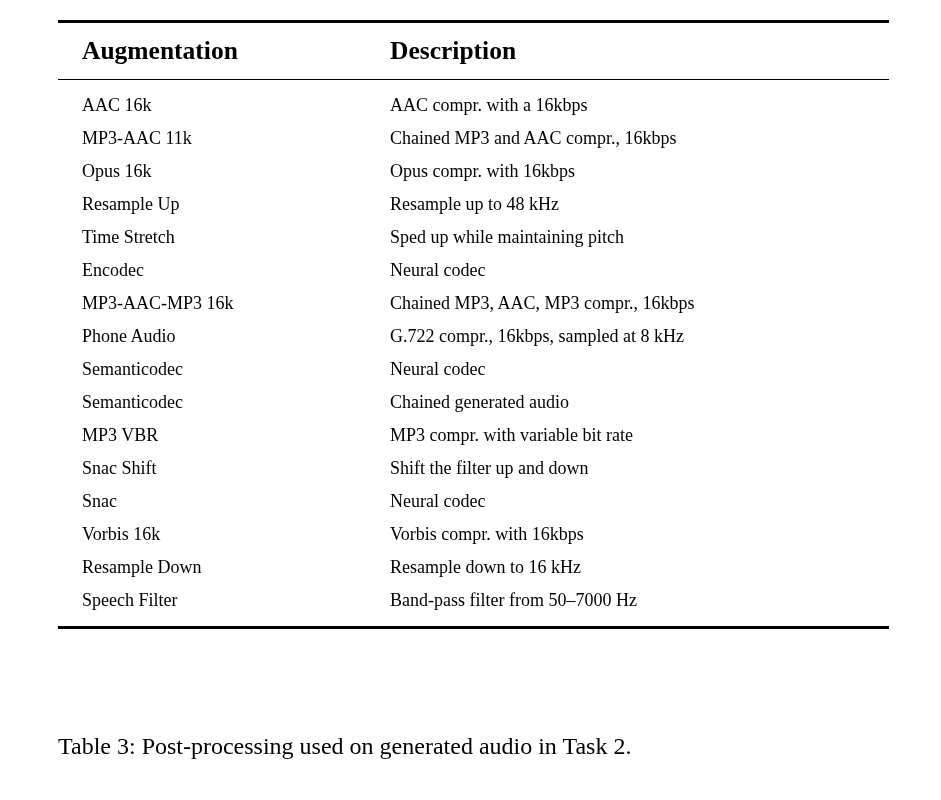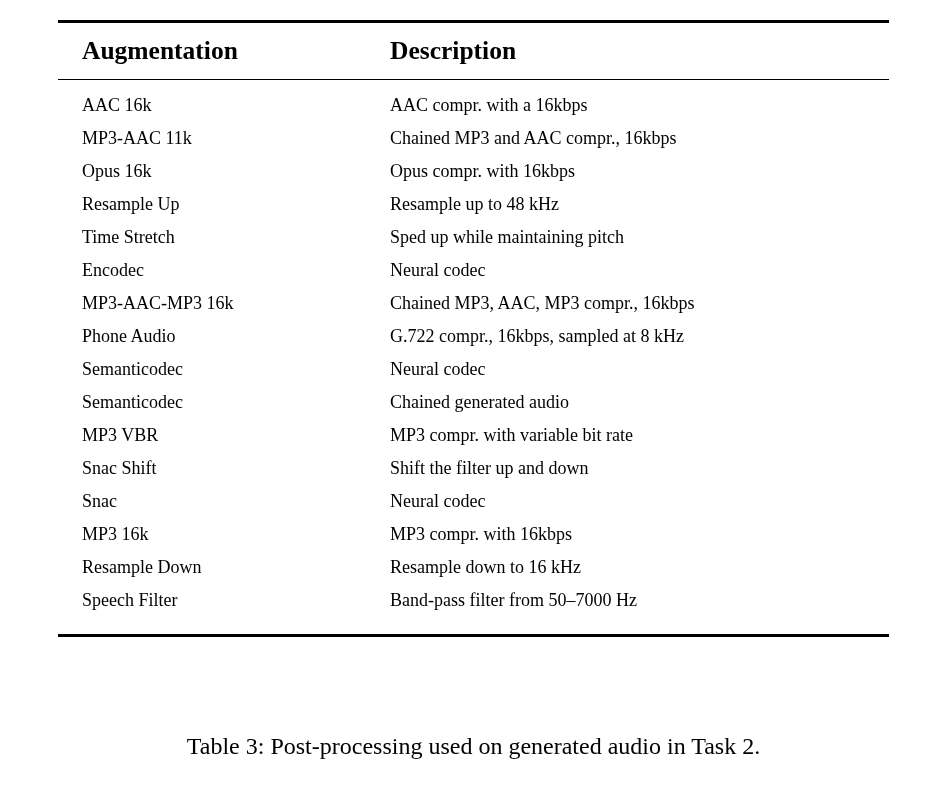--- a/index.html
+++ b/index.html
@@ -58,28 +58,27 @@
   }
   table.tbl td {
     padding-left: 24px;
     height: 33px;
     white-space: nowrap;
   }
   tbody.body-rows tr:first-child td {
     padding-top: 9px;
   }
   tbody.body-rows tr:last-child td {
-    padding-bottom: 17px;
+    padding-bottom: 9px;
   }
   .caption {
     position: absolute;
     left: 58px;
     top: 731px;
     width: 831px;
-    text-align: center;
     font-size: 24px;
     line-height: 30px;
   }
 </style>
 </head>
 <body>
 
 <div class="page">
 
   <div class="table-block">
@@ -153,22 +152,22 @@
         </tr>
         <tr>
           <td>Snac Shift</td>
           <td>Shift the filter up and down</td>
         </tr>
         <tr>
           <td>Snac</td>
           <td>Neural codec</td>
         </tr>
         <tr>
-          <td>MP3 16k</td>
-          <td>MP3 compr. with 16kbps</td>
+          <td>Vorbis 16k</td>
+          <td>Vorbis compr. with 16kbps</td>
         </tr>
         <tr>
           <td>Resample Down</td>
           <td>Resample down to 16 kHz</td>
         </tr>
         <tr>
           <td>Speech Filter</td>
           <td>Band-pass filter from 50–7000 Hz</td>
         </tr>
       </tbody>

